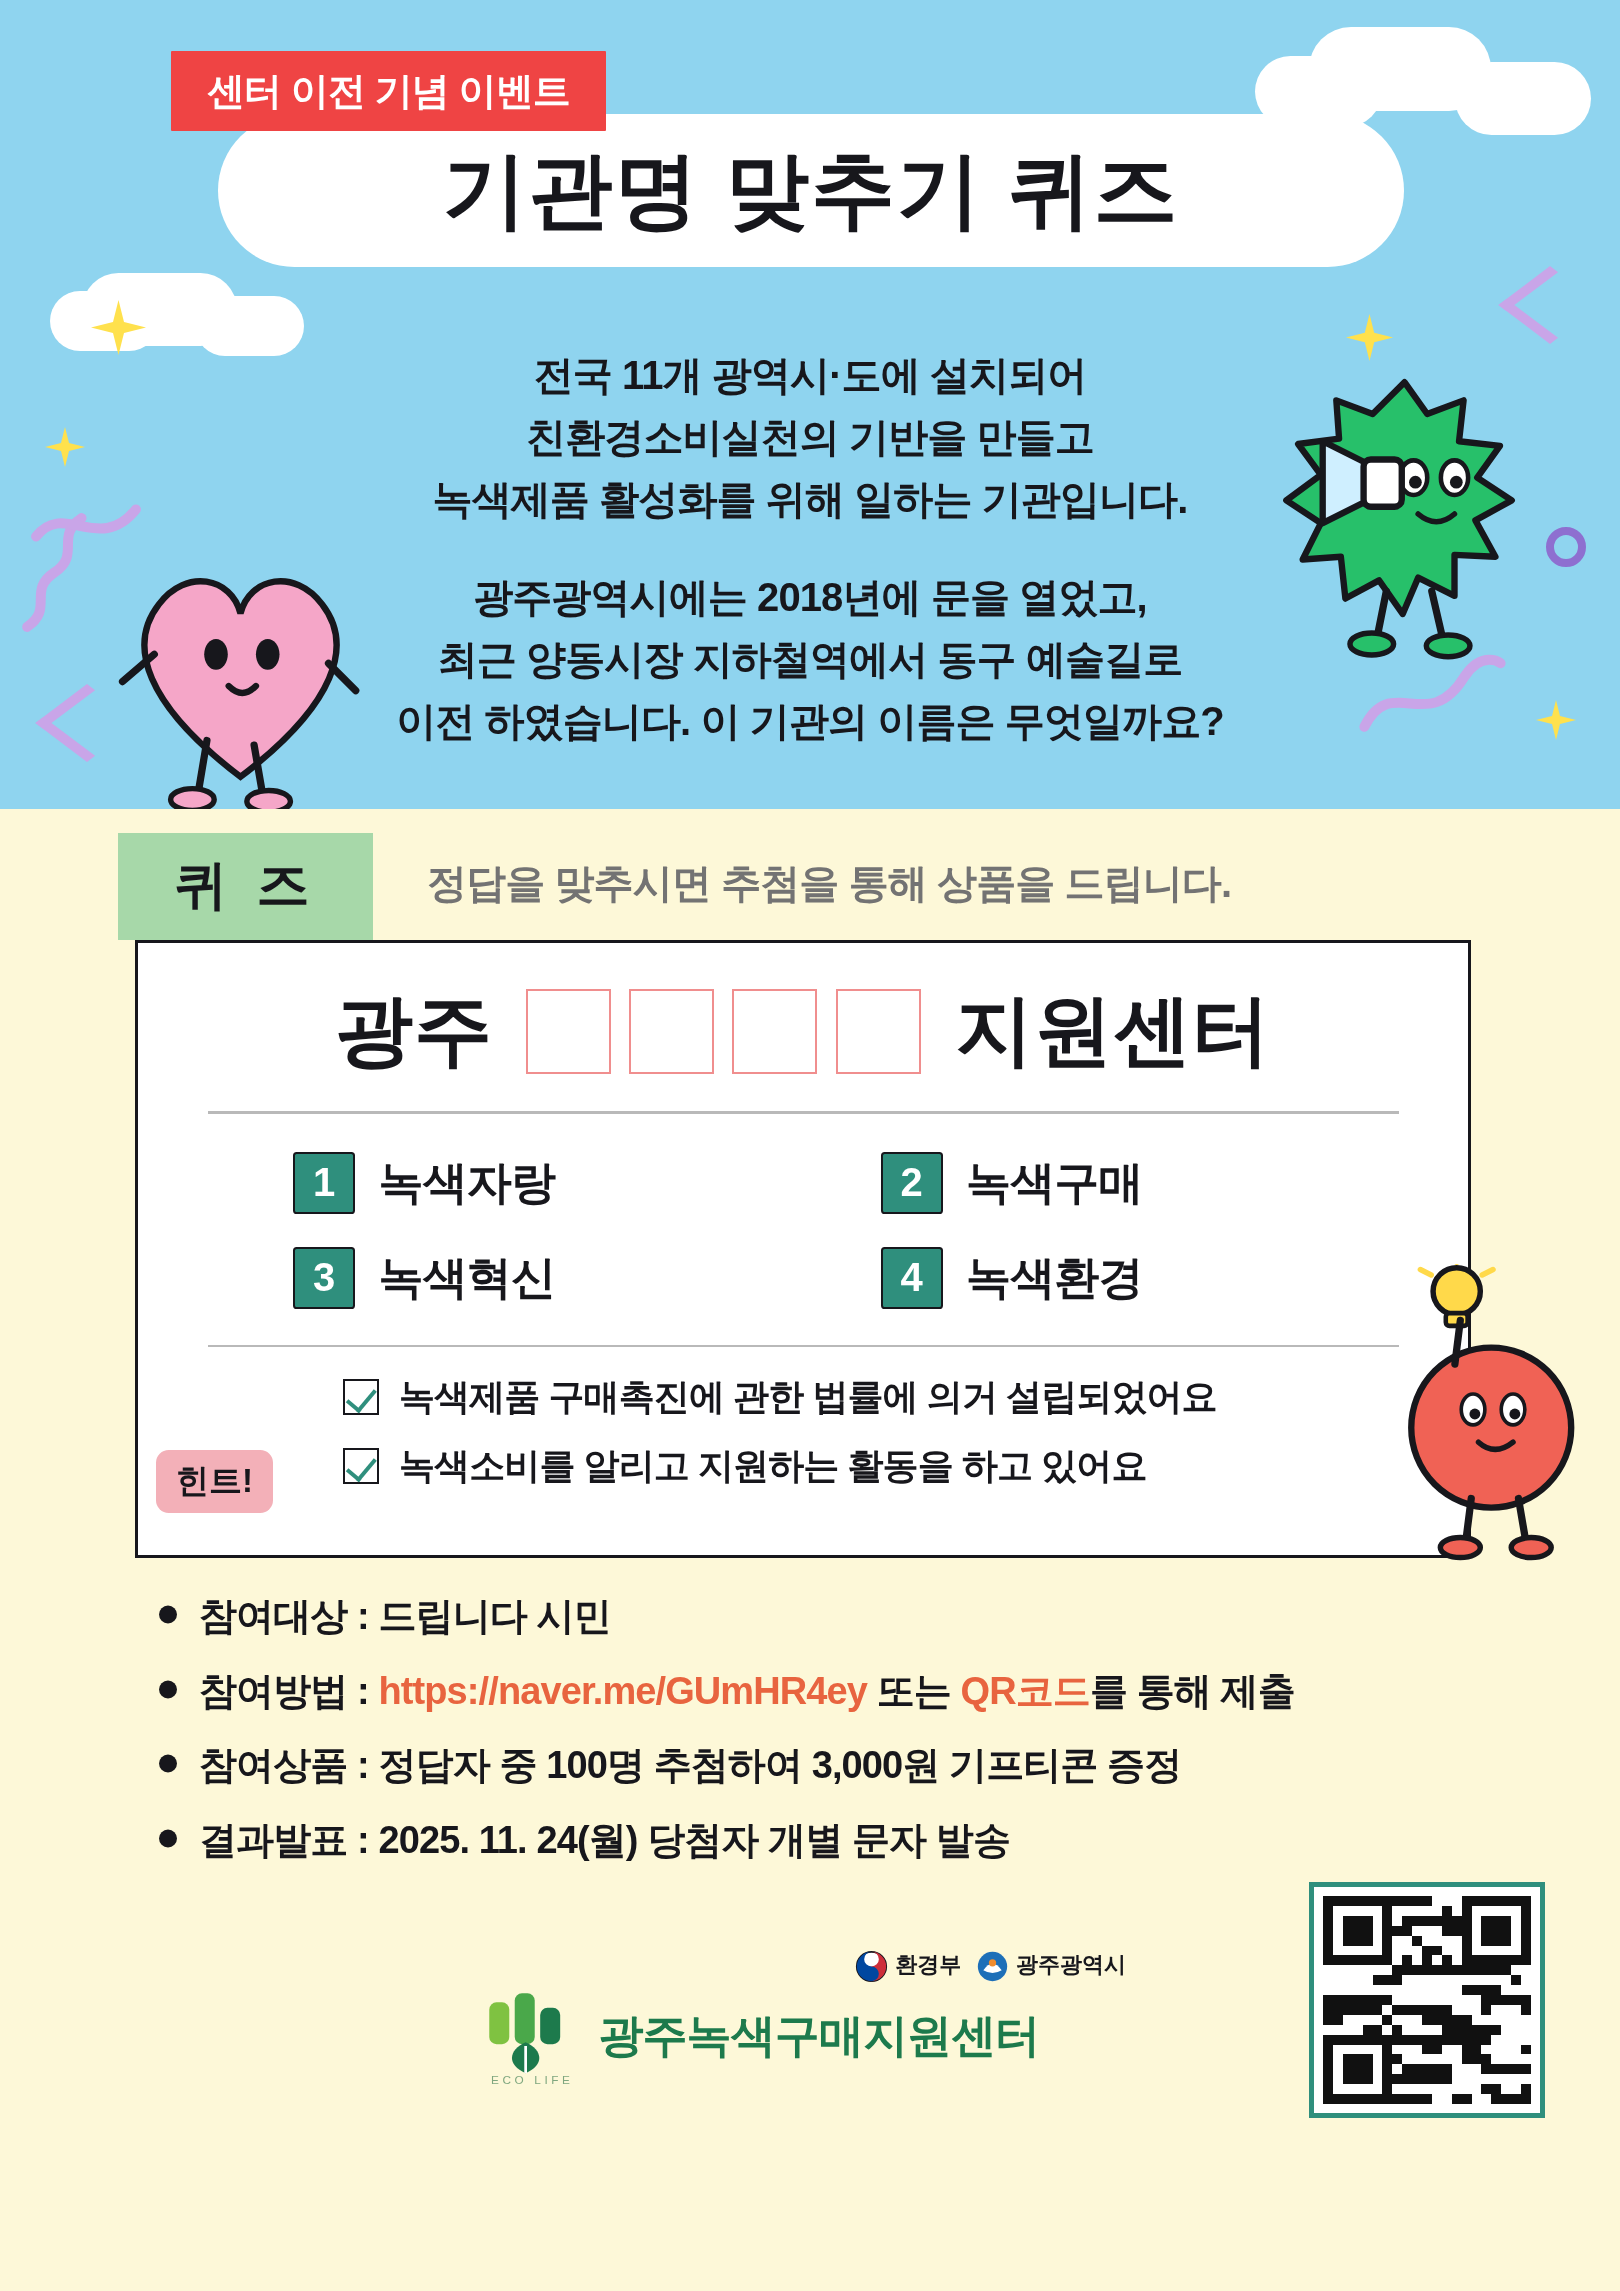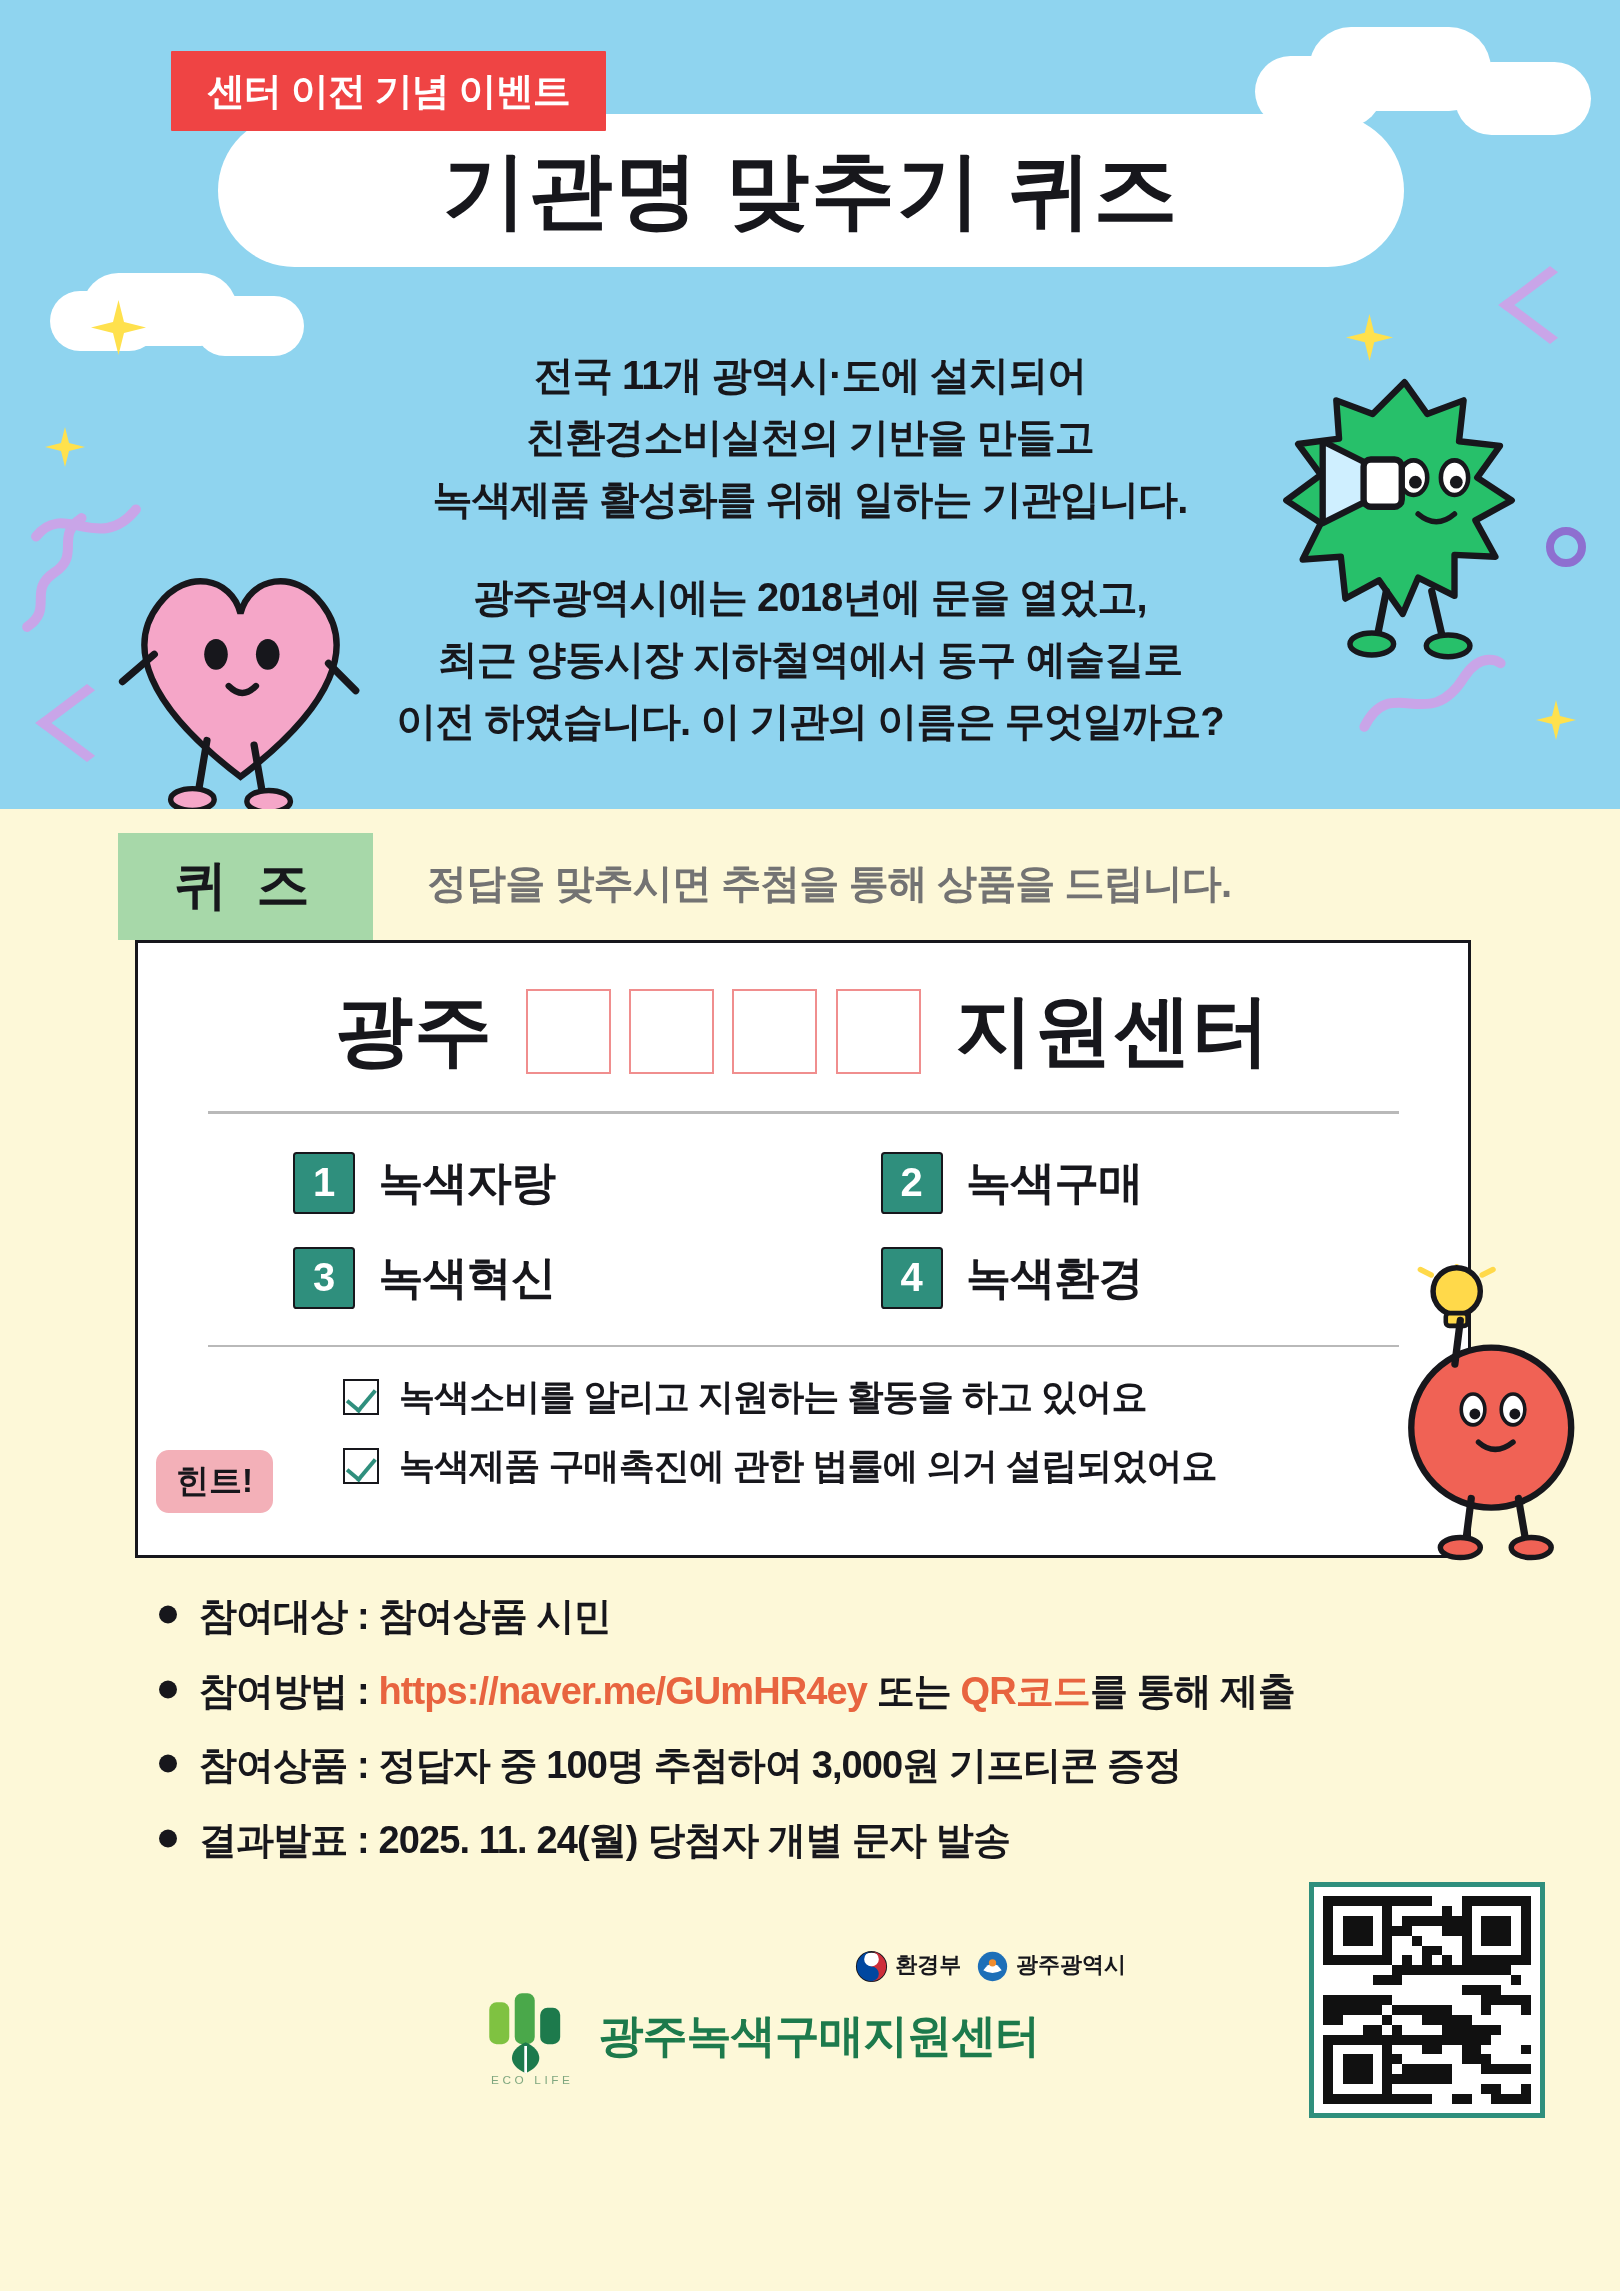--- a/index.html
+++ b/index.html
@@ -380,25 +380,25 @@
       </div>
     </div>
 
     <div class="hr-line2"></div>
 
     <div class="hint-badge">힌트!</div>
 
     <div class="hints">
       <div class="hint-row">
         <span class="check"></span>
-        <span class="hint-text">녹색소비를 알리고 지원하는 활동을 하고 있어요</span>
+        <span class="hint-text">녹색제품 구매촉진에 관한 법률에 의거 설립되었어요</span>
       </div>
       <div class="hint-row">
         <span class="check"></span>
-        <span class="hint-text">녹색제품 구매촉진에 관한 법률에 의거 설립되었어요</span>
+        <span class="hint-text">녹색소비를 알리고 지원하는 활동을 하고 있어요</span>
       </div>
     </div>
   </div>
 
   <svg class="red-char" width="209" height="300" viewBox="0 0 230 330">
     <circle cx="80" cy="30" r="26" fill="#ffd94a" stroke="#17171c" stroke-width="6"></circle>
     <rect x="68" y="54" width="24" height="14" rx="4" fill="#ffd94a" stroke="#17171c" stroke-width="5"></rect>
     <path d="M80 -2 L80 -14 M108 12 L120 6 M52 12 L40 6" stroke="#ffd94a" stroke-width="6" stroke-linecap="round"></path>
     <circle cx="118" cy="180" r="88" fill="#f06255" stroke="#17171c" stroke-width="7"></circle>
     <ellipse cx="98" cy="160" rx="13" ry="17" fill="#ffffff" stroke="#17171c" stroke-width="4"></ellipse>
@@ -409,21 +409,21 @@
     <path d="M84 62 L 78 110" stroke="#17171c" stroke-width="8" stroke-linecap="round"></path>
     <path d="M96 258 L 90 305" stroke="#17171c" stroke-width="8" stroke-linecap="round"></path>
     <path d="M148 258 L 156 305" stroke="#17171c" stroke-width="8" stroke-linecap="round"></path>
     <ellipse cx="84" cy="312" rx="22" ry="11" fill="#f06255" stroke="#17171c" stroke-width="6"></ellipse>
     <ellipse cx="162" cy="312" rx="22" ry="11" fill="#f06255" stroke="#17171c" stroke-width="6"></ellipse>
   </svg>
 
   <div class="info-list">
     <div class="info-item">
       <span class="bullet"></span>
-      <span class="info-text"><span>참여대상</span><span> : 참여상품 시민</span></span>
+      <span class="info-text"><span>참여대상</span><span> : 드립니다 시민</span></span>
     </div>
     <div class="info-item">
       <span class="bullet"></span>
       <span class="info-text"><span>참여방법</span><span> : </span><a class="link" href="#" style="text-decoration:none">https://naver.me/GUmHR4ey</a><span> 또는 </span><span class="link">QR코드</span><span>를 통해 제출</span></span>
     </div>
     <div class="info-item">
       <span class="bullet"></span>
       <span class="info-text"><span>참여상품</span><span> : 정답자 중 100명 추첨하여 3,000원 기프티콘 증정</span></span>
     </div>
     <div class="info-item">

